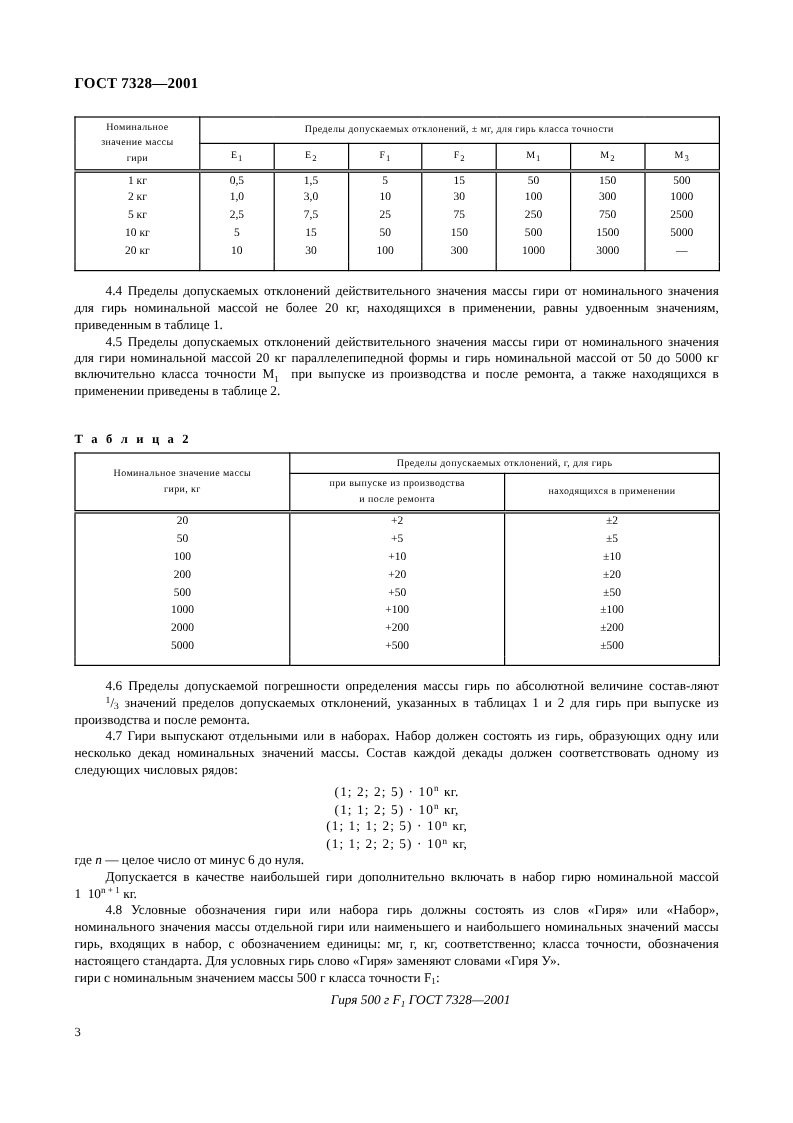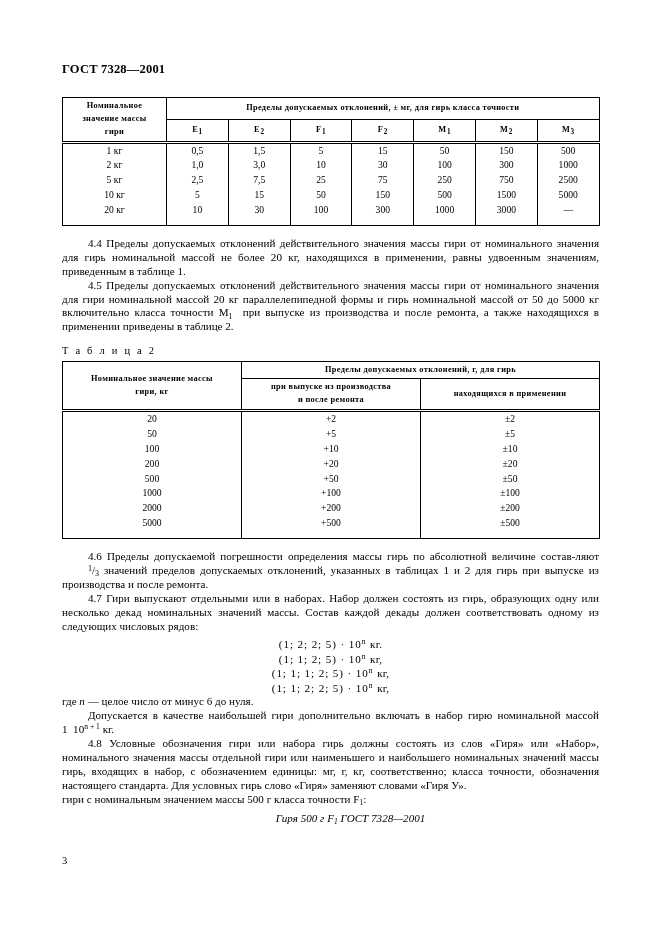--- a/index.html
+++ b/index.html
@@ -40,42 +40,42 @@
 
   .table-caption {
     font-style: italic;
     font-size: 10.5px;
     margin: 0 0 6px 0;
   }
   .table-caption-spaced {
     font-style: normal;
     font-size: 10.5px;
     letter-spacing: 2.2px;
-    margin: 0 0 5px 0;
+    margin: 16px 0 5px 0;
+    font-weight: bold;
   }
 
   
   table.gost {
     border-collapse: collapse;
     width: 537px;
     font-size: 9.2px;
     table-layout: fixed;
   }
   table.gost td, table.gost th {
     border: 1px solid #000;
     padding: 2px 3px;
     text-align: center;
     vertical-align: middle;
     font-weight: normal;
   }
   table.gost thead th {
     font-size: 8.3px;
     letter-spacing: 0.35px;
     line-height: 1.45;
-    font-weight: bold;
   }
   table.gost .thick-bottom {
     border-bottom: 3px double #000;
   }
   table.gost tbody td {
     border-left: 1px solid #000;
     border-right: 1px solid #000;
     border-top: none;
     border-bottom: none;
     padding: 0;

